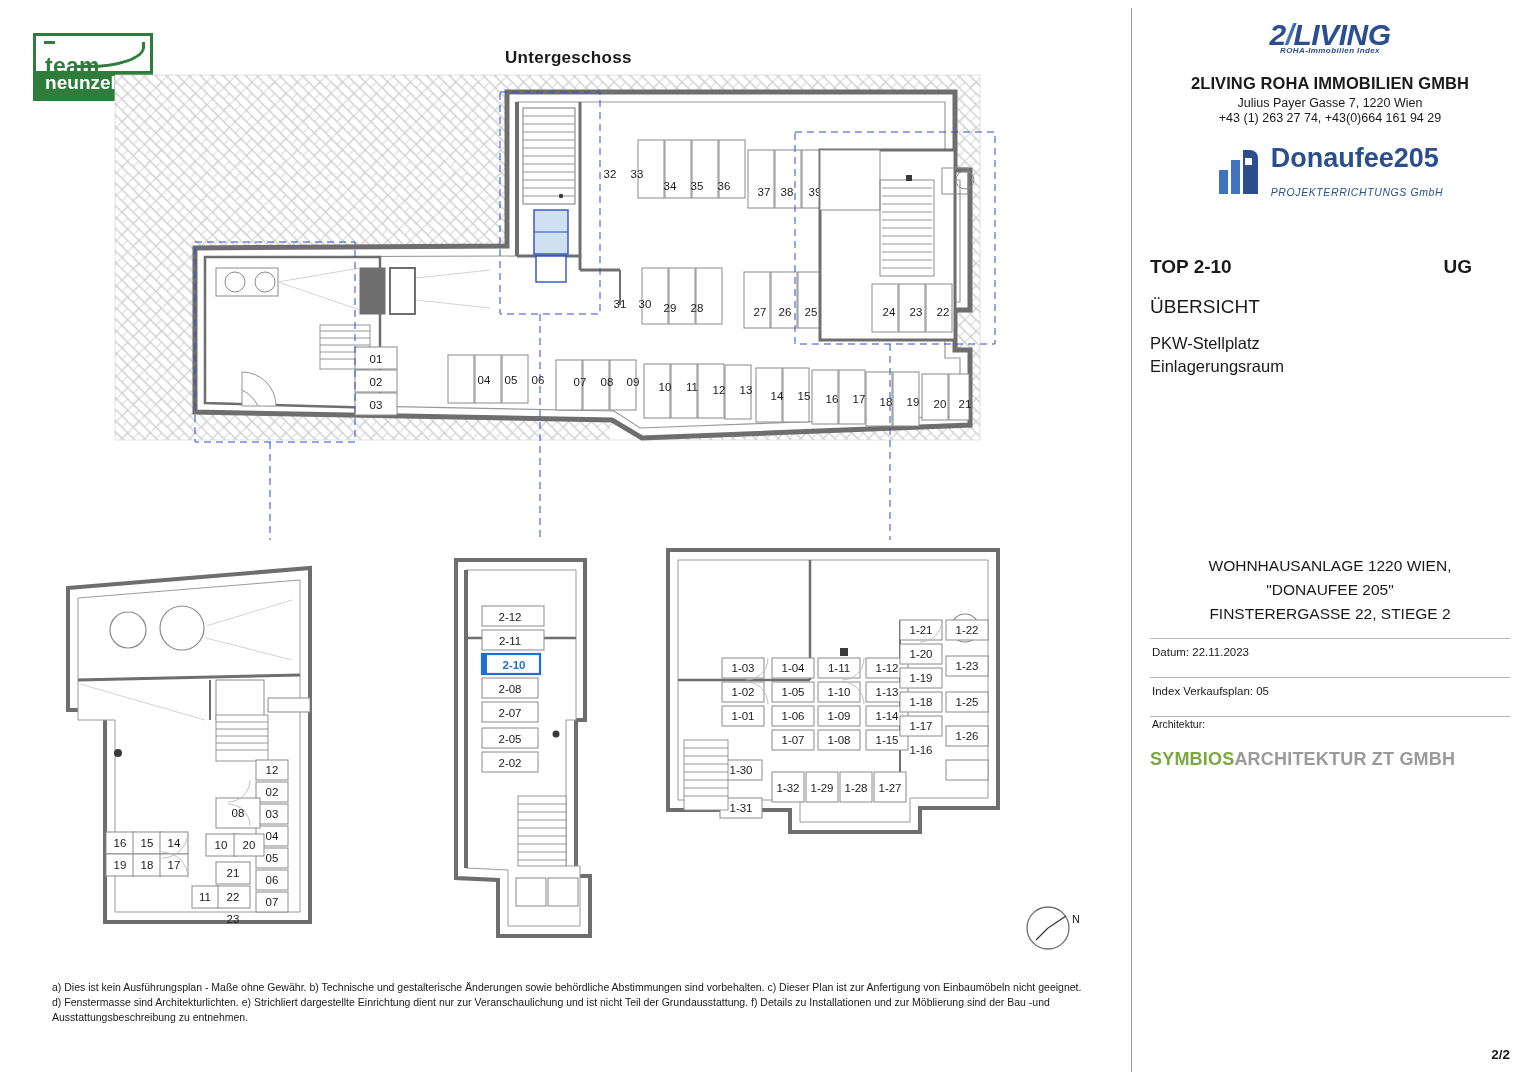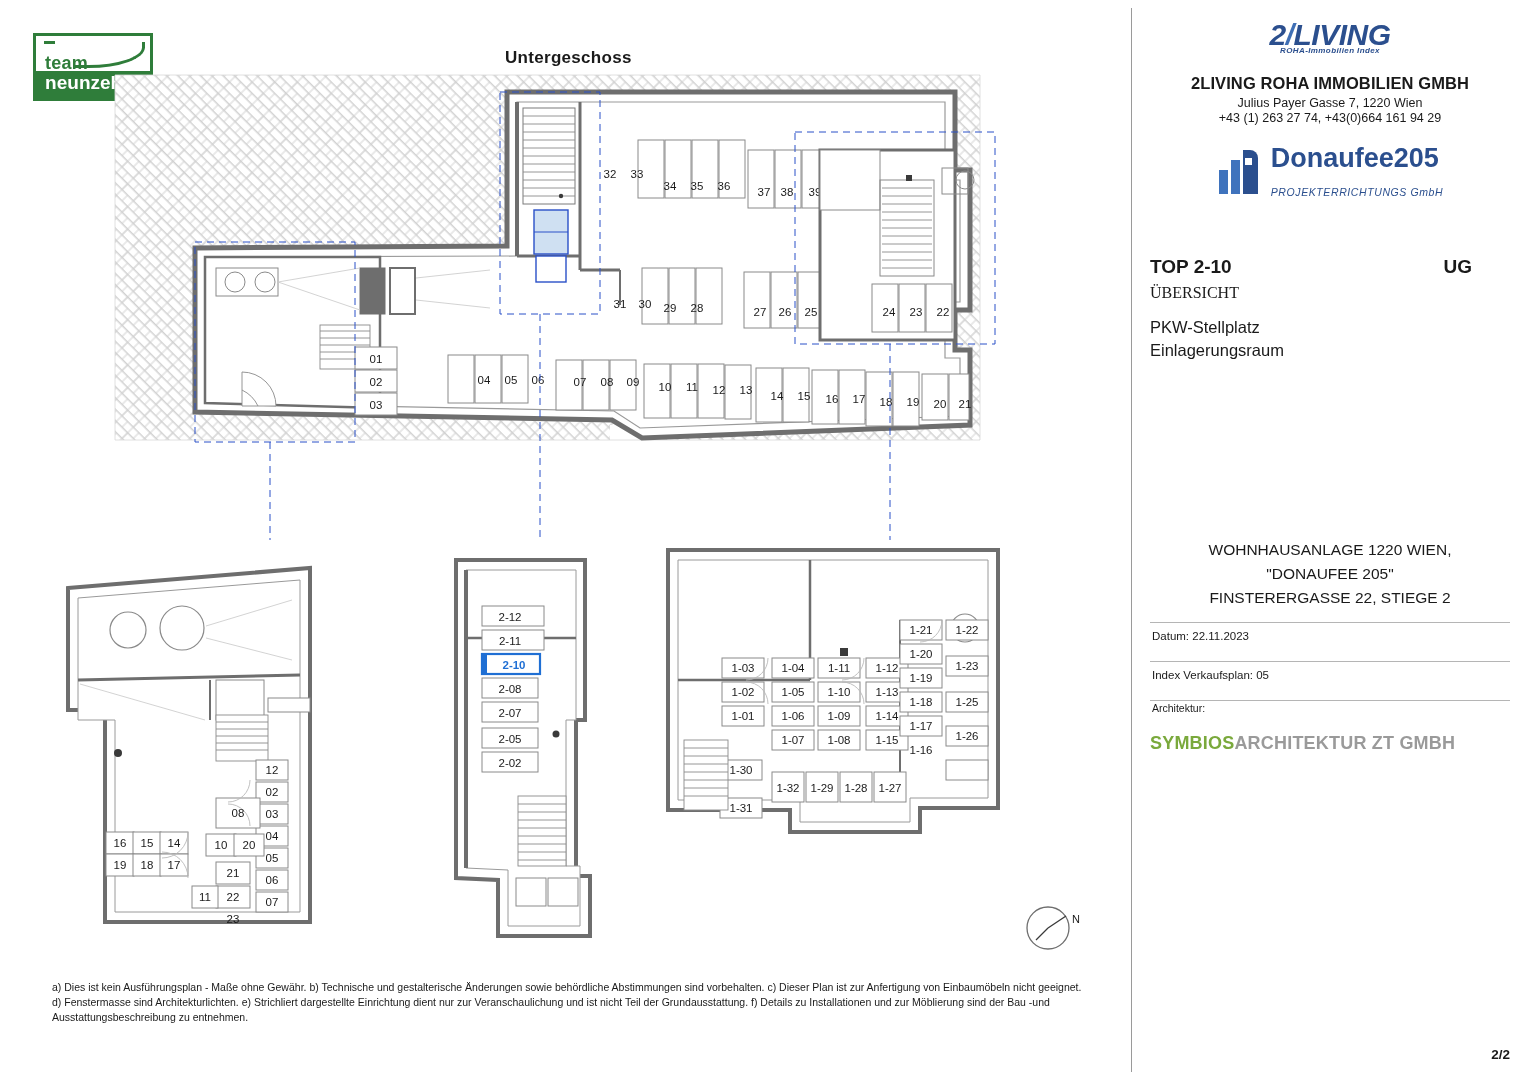--- a/index.html
+++ b/index.html
@@ -33,21 +33,21 @@
   }
   .tn-logo .tn-bar {
     position: absolute;
     left: 0; bottom: 0;
     width: 100%; height: 44%;
     background: #2f7d3a;
   }
   .tn-logo .tn-team {
     position: absolute;
     left: 8%; top: 28%;
-    font-size: 18px; font-weight: bold;
+    font-size: 23px; font-weight: bold;
     color: #2f7d3a;
     letter-spacing: 0.2px;
     text-align: center;
   }
   .tn-logo .tn-neun {
     position: absolute;
     left: 8%; bottom: 6%;
     font-size: 19px; font-weight: bold;
     color: #ffffff;
   }
@@ -174,21 +174,21 @@
     align-items: baseline;
   }
   .tb-toprow .top-code {
     font-size: 19px; font-weight: bold;
   }
   .tb-toprow .top-ug {
     margin-left: auto;
     font-size: 19px; font-weight: bold;
     padding-right: 38px;
   }
-  .tb-line-1 { margin-top: 6px; font-size: 16px; font-family: Liberation Serif, serif; }
+  .tb-line-1 { margin-top: 18px; font-size: 19px; }
   .tb-line-2 { margin-top: 16px; font-size: 16.5px; }
   .tb-line-3 { margin-top: 4px;  font-size: 16.5px; }
 
   
   #tb-project {
     margin-top: 178px;
     text-align: center;
     font-size: 15.5px;
     line-height: 1.55;
   }

